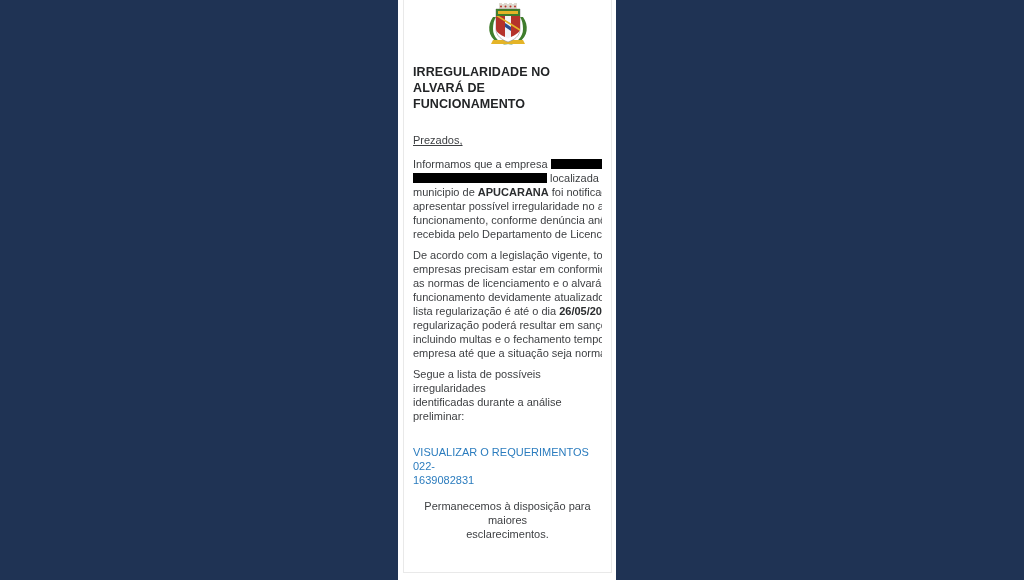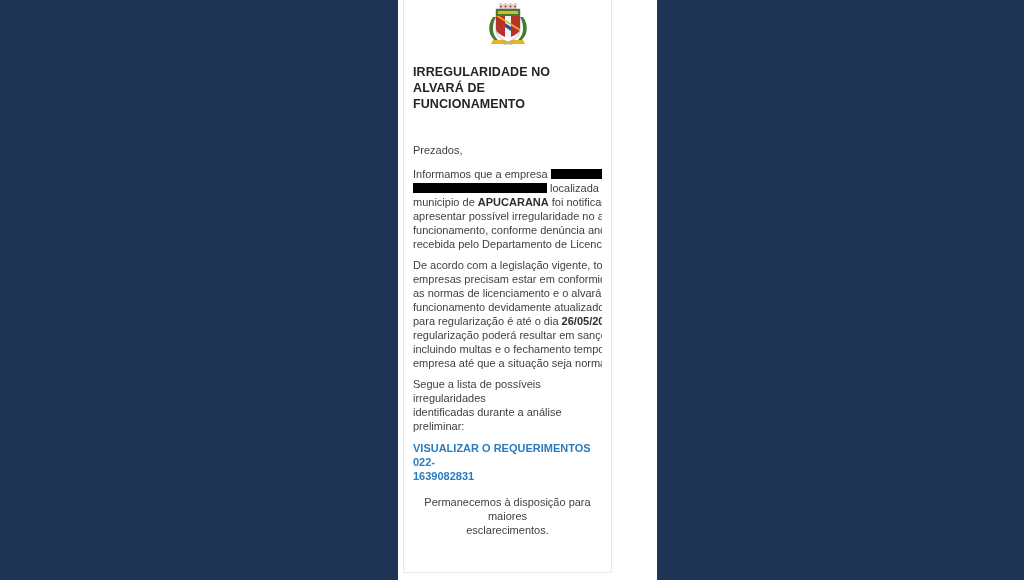--- a/index.html
+++ b/index.html
@@ -5,21 +5,21 @@
   * { margin: 0; padding: 0; box-sizing: border-box; }
   html, body { width: 1024px; height: 580px; overflow: hidden; }
   body {
     background: #1f3354;
     font-family: "Liberation Sans", sans-serif;
     position: relative;
   }
   .card {
     position: absolute;
     left: 398px; top: 0;
-    width: 259px; height: 580px;
+    width: 218px; height: 580px;
     background: #ffffff;
   }
   .email-frame {
     position: absolute;
     left: 5px; top: -1px;
     width: 209px; height: 574px;
     border: 1px solid #e9e9e9;
     background: #ffffff;
     padding: 0 9px;
     overflow: hidden;
@@ -28,40 +28,40 @@
   .title {
     margin-top: 17px;
     font-size: 12.5px;
     font-weight: bold;
     line-height: 16px;
     color: #222426;
     white-space: pre-line;
     letter-spacing: 0.1px;
   }
   .body-text { color: #3d3f42; font-size: 11px; line-height: 14px; }
-  .greeting { margin-top: 31px; }
+  .greeting { margin-top: 21px; text-decoration: underline; }
   .para { overflow: hidden; }
   .para .tl { white-space: nowrap; }
   .p-company { margin-top: 10px; }
   .p-legal { margin-top: 7px; }
   .p-list { margin-top: 7px; white-space: pre-line; }
   .p-contact { margin-top: 12px; white-space: pre-line; text-align: center; }
   .redact {
     display: inline-block;
     height: 10px;
     background: #000;
     vertical-align: -1px;
   }
   .redact-1 { width: 80px; margin-left: 3px; }
   .redact-2 { width: 134px; margin-right: 3px; }
   .req-link {
     display: block;
-    margin-top: 8px;
+    margin-top: 22px;
     font-size: 11px;
-    font-weight: bold;
+    font-weight: normal;
     line-height: 14px;
     color: #2b7cbe;
     text-decoration: none;
     white-space: pre-line;
   }
   .signature { margin-top: 12px; line-height: 14.5px; }
   .sig-name { font-weight: bold; }
   b { color: #2b2d2f; }
 </style>
 </head>
@@ -111,21 +111,21 @@
       <div class="tl">apresentar possível irregularidade no alvará de</div>
       <div class="tl">funcionamento, conforme denúncia anônima</div>
       <div class="tl">recebida pelo Departamento de Licenciamento</div>
     </div>
 
     <div class="body-text para p-legal">
       <div class="tl">De acordo com a legislação vigente, todas as</div>
       <div class="tl">empresas precisam estar em conformidade com</div>
       <div class="tl">as normas de licenciamento e o alvará de</div>
       <div class="tl">funcionamento devidamente atualizado. O prazo</div>
-      <div class="tl"><span>para regularização é até o dia </span><b>26/05/2025</b></div>
+      <div class="tl"><span>lista regularização é até o dia </span><b>26/05/2025</b></div>
       <div class="tl">regularização poderá resultar em sanções,</div>
       <div class="tl">incluindo multas e o fechamento temporário da</div>
       <div class="tl">empresa até que a situação seja normalizada.</div>
     </div>
 
     <p class="body-text p-list">Segue a lista de possíveis irregularidades
 identificadas durante a análise preliminar:</p>
 
     <a href="#" class="req-link">VISUALIZAR O REQUERIMENTOS 022-
 1639082831</a>

